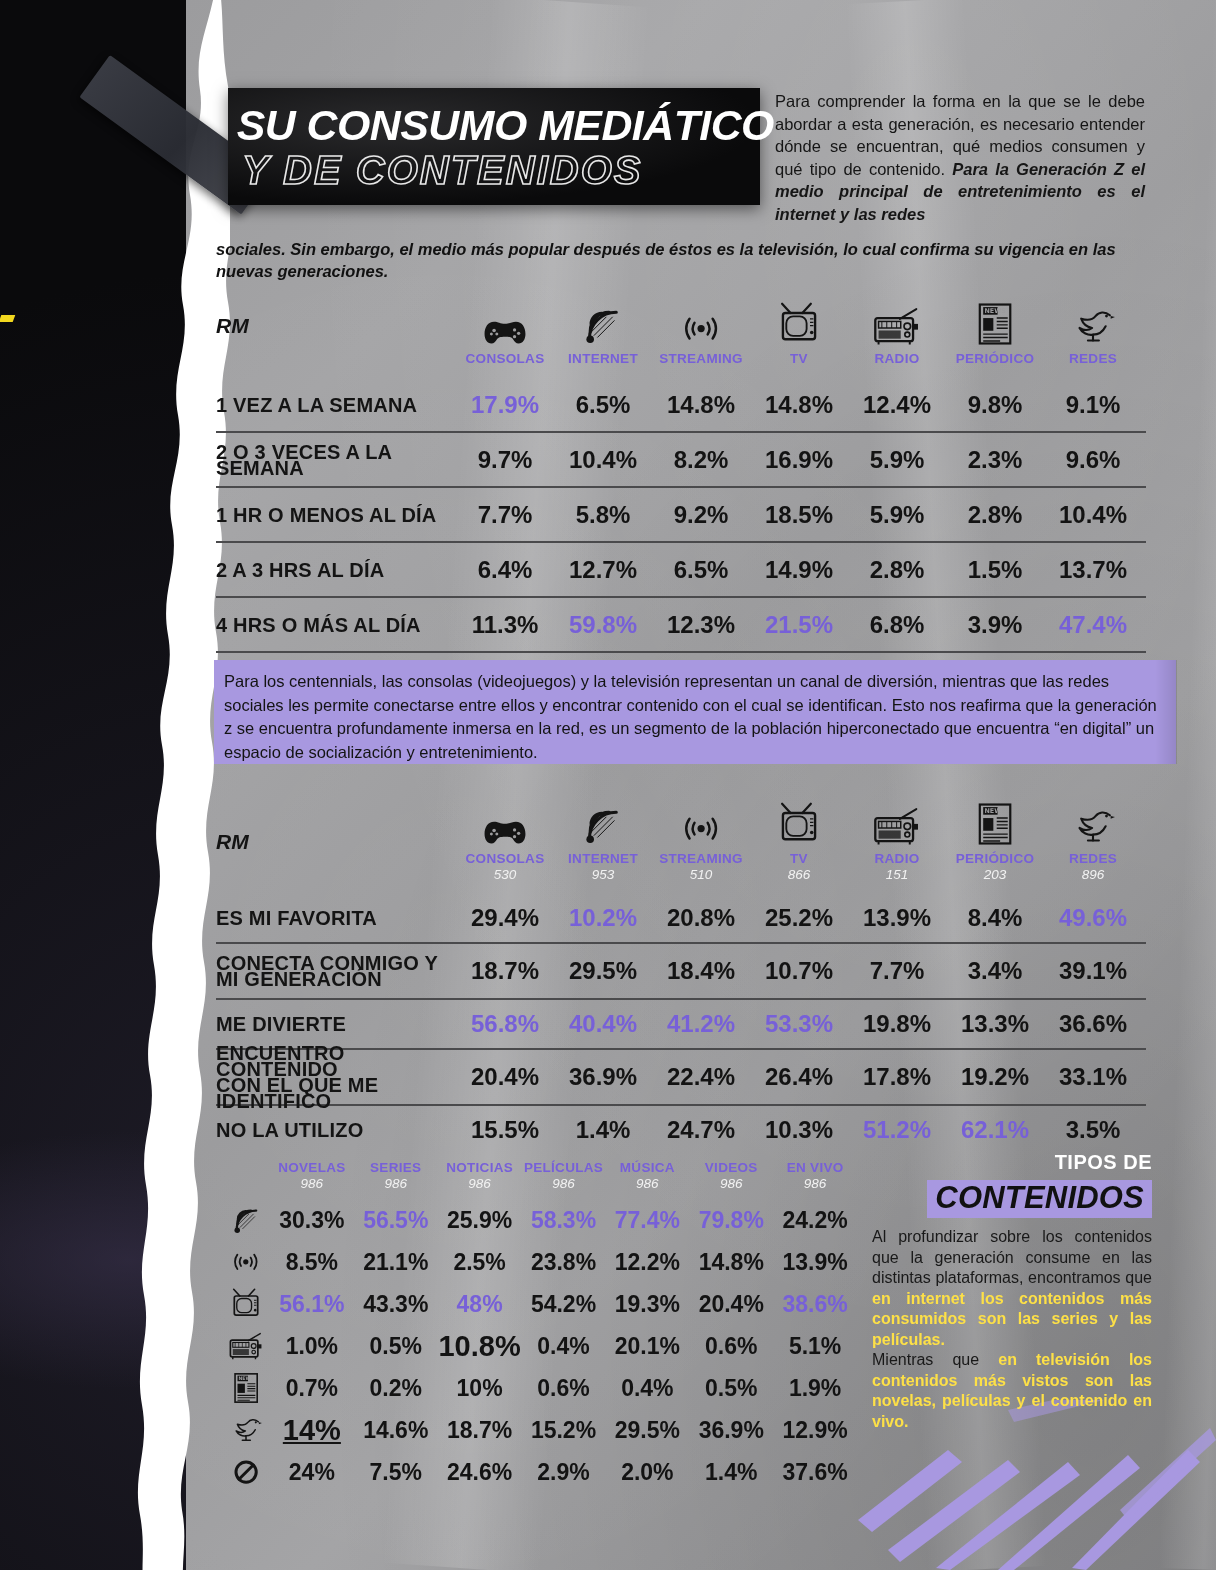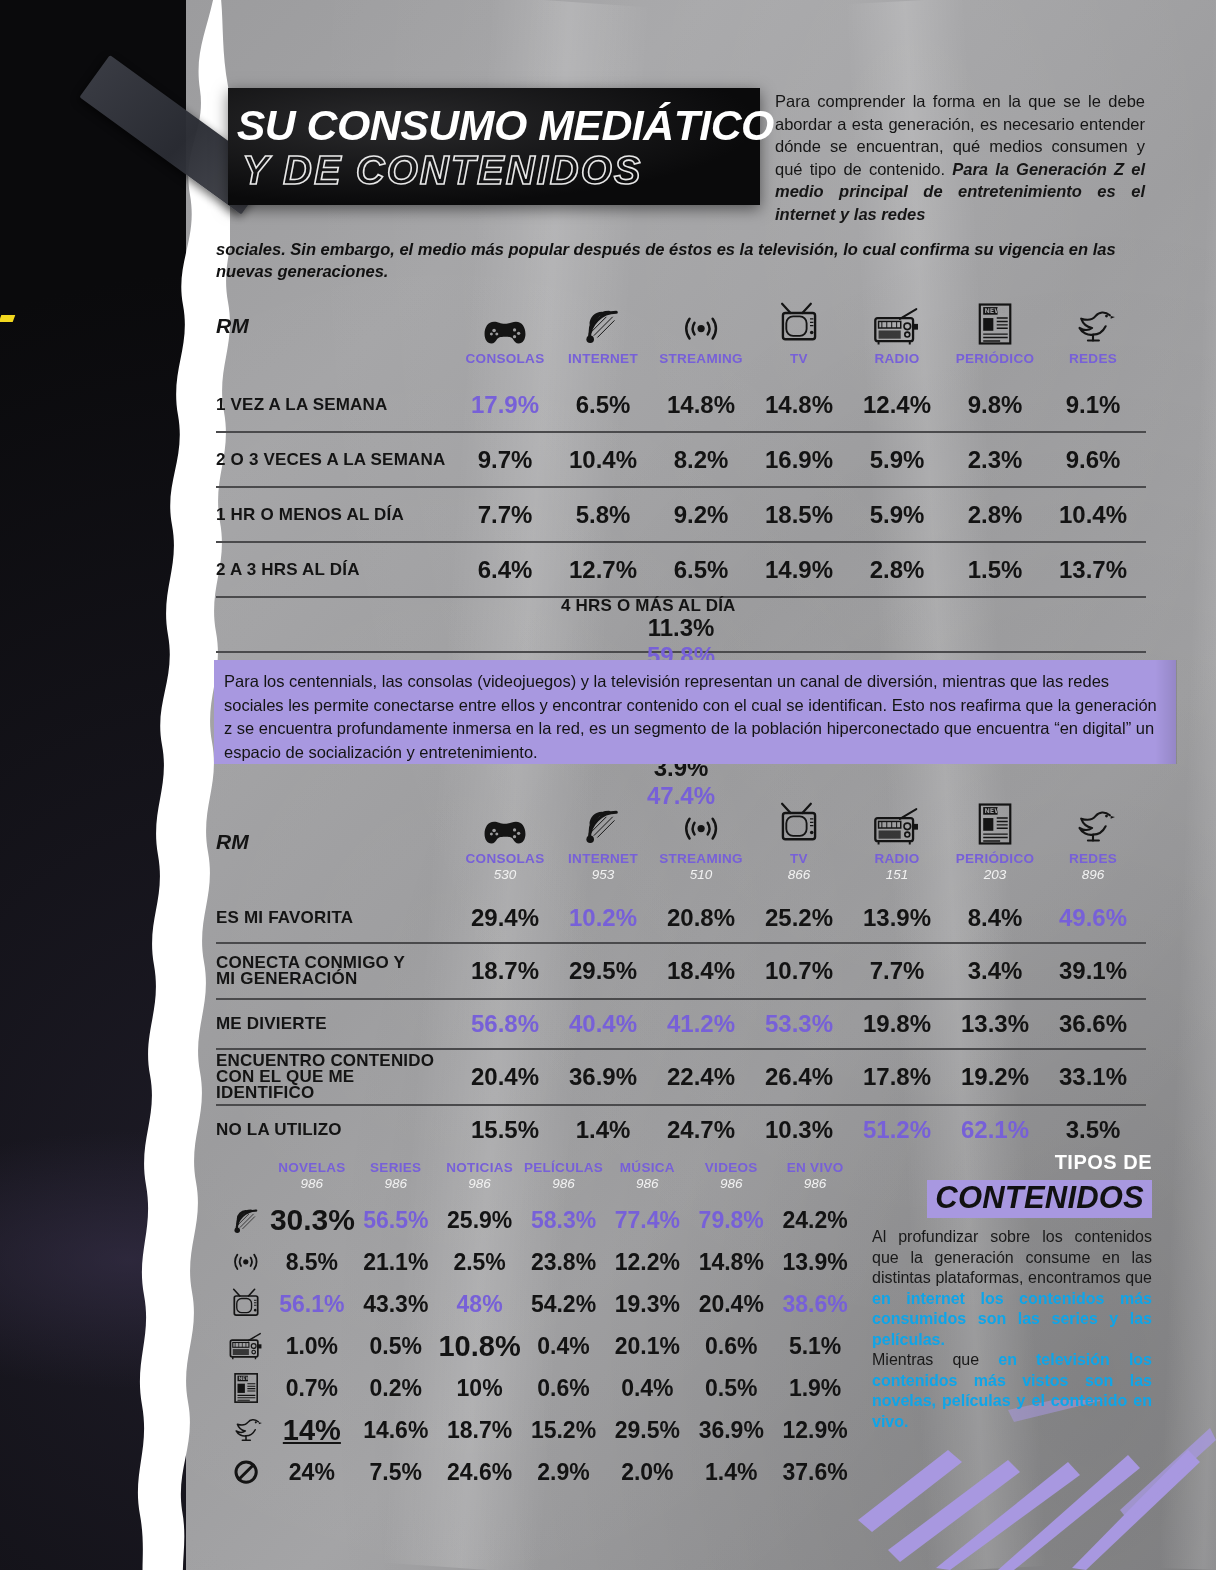--- a/index.html
+++ b/index.html
@@ -63,41 +63,41 @@
   .rm{font-size:21px;font-weight:bold;font-style:italic;color:#141414;}
   .colh{text-align:center;}
   .icon{height:46px;display:flex;align-items:flex-end;justify-content:center;}
   .icon svg{display:block;}
   .colname{font-size:13.5px;font-weight:bold;color:#7760d8;letter-spacing:.3px;
      text-transform:uppercase;margin-top:5px;}
   .colsub{font-size:13.5px;font-style:italic;color:#f2f2f2;margin-top:1px;}
 
   .row{display:flex;align-items:center;border-top:2.5px solid #4a4a4c;}
   .row.first{border-top:none;}
-  .rlabel{font-size:17px;font-weight:bold;color:#141414;letter-spacing:.2px;
+  .rlabel{font-size:20px;font-weight:bold;color:#141414;letter-spacing:.2px;
      line-height:16px;text-transform:uppercase;}
   .cell{text-align:center;font-size:24px;font-weight:bold;color:#131313;}
   .cell.hi{color:#7760d8;}
 
   
   .callout{position:absolute;left:214px;top:660px;width:962px;height:104px;
      background:#a898e0;}
   .callout .shadow{position:absolute;right:-1px;top:0;width:22px;height:100%;
      background:linear-gradient(90deg,rgba(0,0,0,0),rgba(0,0,0,.12));}
   .callout p{margin:0;position:absolute;left:10px;top:10px;width:940px;
      font-size:16.5px;line-height:23.5px;color:#141414;}
 
   
   .panel{position:absolute;left:872px;top:1146px;width:280px;}
   .panel-h1{font-size:20px;font-weight:bold;color:#fff;text-align:right;line-height:32px;
      letter-spacing:.5px;}
   .panel-h2-wrap{background:#a898e0;display:inline-block;padding:1px 8px 3px 8px;margin-top:2px;}
   .panel-h2{font-size:31px;font-weight:bold;font-style:italic;color:#111;letter-spacing:.2px;line-height:34px;}
   .panel-p{margin-top:9px;font-size:16px;line-height:20.5px;color:#191919;text-align:justify;}
-  .panel-p b{font-weight:bold;color:#0ea5e9;}
+  .panel-p b{font-weight:bold;color:#fde047;}
 
   .scribble{position:absolute;left:858px;top:1400px;width:360px;height:170px;}
 </style>
 </head>
 <body>
 
 <div class="page">
 
   <div class="backdrop"></div>
   <div class="backdrop-glow"></div>
@@ -283,21 +283,21 @@
             <div>2 A 3 HRS AL DÍA</div>
           </div>
           <div class="cell" style="width: 98px;">6.4%</div>
           <div class="cell" style="width: 98px;">12.7%</div>
           <div class="cell" style="width: 98px;">6.5%</div>
           <div class="cell" style="width: 98px;">14.9%</div>
           <div class="cell" style="width: 98px;">2.8%</div>
           <div class="cell" style="width: 98px;">1.5%</div>
           <div class="cell" style="width: 98px;">13.7%</div>
         </div>
-        <div class="row" style="height: 53px; flex-direction: column;">
+        <div class="row" style="height: 53px;">
           <div class="rlabel" style="width: 240px;">
             <div>4 HRS O MÁS AL DÍA</div>
           </div>
           <div class="cell" style="width: 98px;">11.3%</div>
           <div class="cell hi" style="width: 98px;">59.8%</div>
           <div class="cell" style="width: 98px;">12.3%</div>
           <div class="cell hi" style="width: 98px;">21.5%</div>
           <div class="cell" style="width: 98px;">6.8%</div>
           <div class="cell" style="width: 98px;">3.9%</div>
           <div class="cell hi" style="width: 98px;">47.4%</div>
@@ -539,21 +539,21 @@
                 <path d="M7 37 A30 30 0 0 1 37 7"></path>
                 <path d="M8 28 A21 21 0 0 1 29 7"></path>
                 <path d="M9 20 A12 12 0 0 1 21 8"></path>
               </g>
               <circle cx="8" cy="37" r="4.2" fill="#141414"></circle>
               <g stroke="#141414" stroke-width="1.1">
                 <path d="M12 33 L33 12 M16 35 L35 16 M9 29 L26 12"></path>
               </g>
             </svg>
           </div>
-          <div class="cell" style="width: 84px; font-size: 30px;">30.3%</div>
+          <div class="cell" style="width: 84px; font-size: 23px;">30.3%</div>
           <div class="cell hi" style="width: 84px; font-size: 23px;">56.5%</div>
           <div class="cell" style="width: 84px; font-size: 23px;">25.9%</div>
           <div class="cell hi" style="width: 84px; font-size: 23px;">58.3%</div>
           <div class="cell hi" style="width: 84px; font-size: 23px;">77.4%</div>
           <div class="cell hi" style="width: 84px; font-size: 23px;">79.8%</div>
           <div class="cell" style="width: 84px; font-size: 23px;">24.2%</div>
         </div>
         <div style="display: flex; align-items: center; height: 42px;">
           <div style="width: 48px; display: flex; align-items: center; justify-content: center;">
             <svg width="33.6" height="25.6" viewBox="0 0 56 40">

